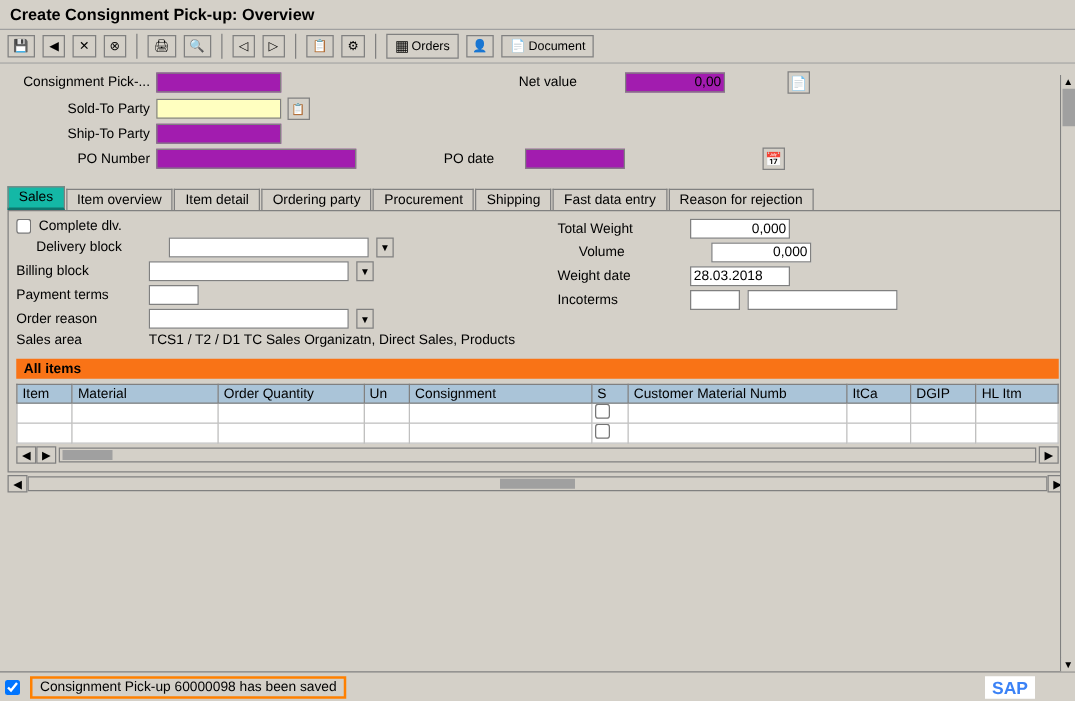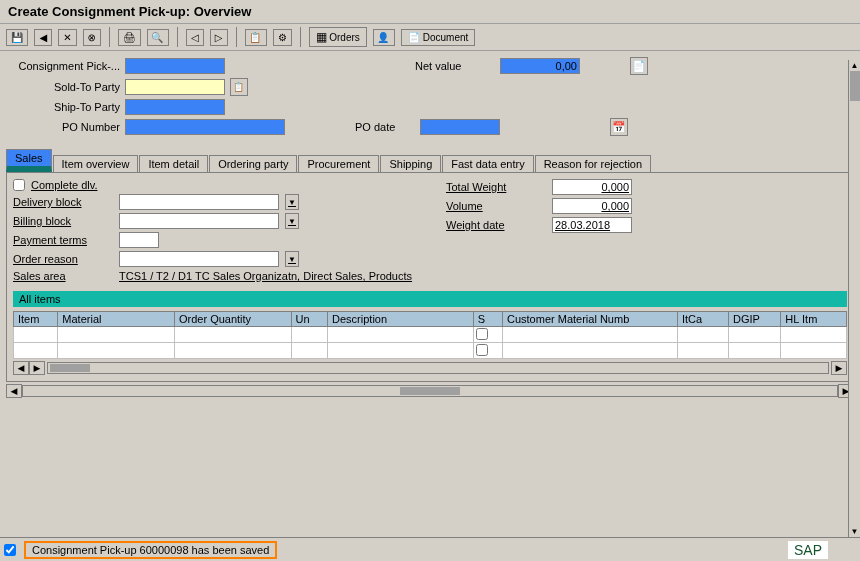--- a/index.html
+++ b/index.html
@@ -62,59 +62,59 @@
       background: white;
       height: 16px;
       font-size: 11px;
       padding: 0 2px;
     }
     .form-input-yellow {
       background: #ffffc0;
       border: 1px solid #808080;
     }
     .form-input-gray {
-      background: #3b82f6;
+      background: #a21caf;
       border: 1px solid #808080;
     }
     .tabs-container {
       background: #d4d0c8;
       padding: 0 6px;
       display: flex;
       align-items: flex-end;
       gap: 1px;
       margin-top: 4px;
     }
     .tab {
       border: 1px solid #808080;
       border-bottom: none;
       padding: 2px 8px;
       background: #d4d0c8;
       cursor: pointer;
       font-size: 11px;
       white-space: nowrap;
     }
     .tab.active {
-      background: #3b82f6;
-      border-bottom: 6px solid #0f766e;
+      background: #14b8a6;
+      border-bottom: 2px solid #0f766e;
       font-weight: normal;
       position: relative;
       z-index: 2;
     }
     .tab-content {
       background: #d4d0c8;
       border: 1px solid #808080;
       margin: 0 6px;
       padding: 6px;
       min-height: 200px;
     }
     .section-header {
-      background: #14b8a6;
+      background: #f97316;
       padding: 2px 6px;
       font-size: 11px;
-      font-weight: normal;
+      font-weight: bold;
       margin: 4px 0 2px 0;
     }
     .tab-form-row {
       display: flex;
       align-items: center;
       margin-bottom: 3px;
       gap: 6px;
     }
     .tab-label {
       font-size: 11px;
@@ -201,21 +201,20 @@
       height: 14px;
       display: flex;
       align-items: center;
       justify-content: center;
       font-size: 9px;
       cursor: pointer;
     }
     .two-col {
       display: flex;
       gap: 32px;
-      text-decoration: underline;
     }
     .col-left { flex: 1; }
     .col-right { flex: 1; }
     .icon-btn {
       border: 1px solid #808080;
       background: #d4d0c8;
       width: 18px;
       height: 18px;
       display: inline-flex;
       align-items: center;
@@ -320,21 +319,21 @@
 
   <div class="tab-content">
 
     <div class="two-col">
       <div class="col-left">
         <div class="tab-form-row">
           <input type="checkbox" class="checkbox-small" style="">
           <span class="tab-label">Complete dlv.</span>
         </div>
         <div class="tab-form-row">
-          <span class="tab-label" style="width:100px;">Delivery block</span>
+          <span class="tab-label" style="width:100px;margin-left:16px;">Delivery block</span>
           <input class="tab-input tab-input-wide" type="text" style="">
           <span class="dropdown-arrow">▼</span>
         </div>
         <div class="tab-form-row">
           <span class="tab-label" style="width:100px;">Billing block</span>
           <input class="tab-input tab-input-wide" type="text" style="">
           <span class="dropdown-arrow">▼</span>
         </div>
         <div class="tab-form-row">
           <span class="tab-label" style="width:100px;">Payment terms</span>
@@ -349,40 +348,45 @@
           <span class="tab-label" style="width:100px;">Sales area</span>
           <span class="tab-label">TCS1 / T2 / D1   TC Sales Organizatn, Direct Sales, Products</span>
         </div>
       </div>
       <div class="col-right">
         <div class="tab-form-row">
           <span class="tab-label" style="width:100px;">Total Weight</span>
           <input class="tab-input tab-input-med" type="text" value="0,000" style="text-align: right;">
         </div>
         <div class="tab-form-row">
-          <span class="tab-label" style="width:100px;">Volume</span>
+          <span class="tab-label" style="width:100px;margin-left:17px;">Volume</span>
           <input class="tab-input tab-input-med" type="text" value="0,000" style="text-align: right;">
         </div>
         <div class="tab-form-row">
           <span class="tab-label" style="width:100px;">Weight date</span>
           <input class="tab-input tab-input-med" type="text" value="28.03.2018" style="">
+        </div>
+        <div class="tab-form-row">
+          <span class="tab-label" style="width:100px;">Incoterms</span>
+          <input class="tab-input tab-input-small" type="text" style="">
+          <input class="tab-input" type="text" style="width: 120px;">
         </div>
       </div>
     </div>
 
     <div style="margin-top:6px;">
       <div class="section-header">All items</div>
       <table class="items-table">
         <thead>
           <tr>
             <th style="width:30px;"><span>Item</span></th>
             <th style="width:80px;"><span>Material</span></th>
             <th style="width:80px;"><span>Order Quantity</span></th>
             <th style="width:25px;"><span>Un</span></th>
-            <th style="width:100px;"><span>Description</span></th>
+            <th style="width:100px;"><span>Consignment</span></th>
             <th style="width:20px;"><span>S</span></th>
             <th style="width:120px;"><span>Customer Material Numb</span></th>
             <th style="width:35px;"><span>ItCa</span></th>
             <th style="width:35px;"><span>DGIP</span></th>
             <th style="width:45px;"><span>HL Itm</span></th>
           </tr>
         </thead>
         <tbody>
           <tr>
             <td></td>
@@ -428,21 +432,21 @@
       <div style="width:60px; height:8px; background:#a0a0a0; margin:1px auto;"></div>
     </div>
     <button class="scroll-btn">▶</button>
   </div>
 
   <div class="status-bar">
     <input type="checkbox" checked="" class="checkbox-small" style="">
     <div class="status-message">Consignment Pick-up 60000098 has been saved</div>
     <div style="flex:1;"></div>
     <div class="sap-logo">
-      <span style="color:#14532d; font-weight:normal; font-size:14px;">SAP</span>
+      <span style="color:#3b82f6; font-weight:bold; font-size:14px;">SAP</span>
     </div>
     <div style="width:20px;"></div>
   </div>
 
   <div style="position:absolute; right:0; top:60px; bottom:24px; width:12px; background:#d4d0c8; border-left:1px solid #808080; display:flex; flex-direction:column;">
     <button style="border:none; background:#d4d0c8; cursor:pointer; font-size:8px; padding:1px;">▲</button>
     <div style="flex:1; background:#d4d0c8;">
       <div style="width:10px; height:30px; background:#a0a0a0; margin:0 auto;"></div>
     </div>
     <button style="border:none; background:#d4d0c8; cursor:pointer; font-size:8px; padding:1px;">▼</button>

